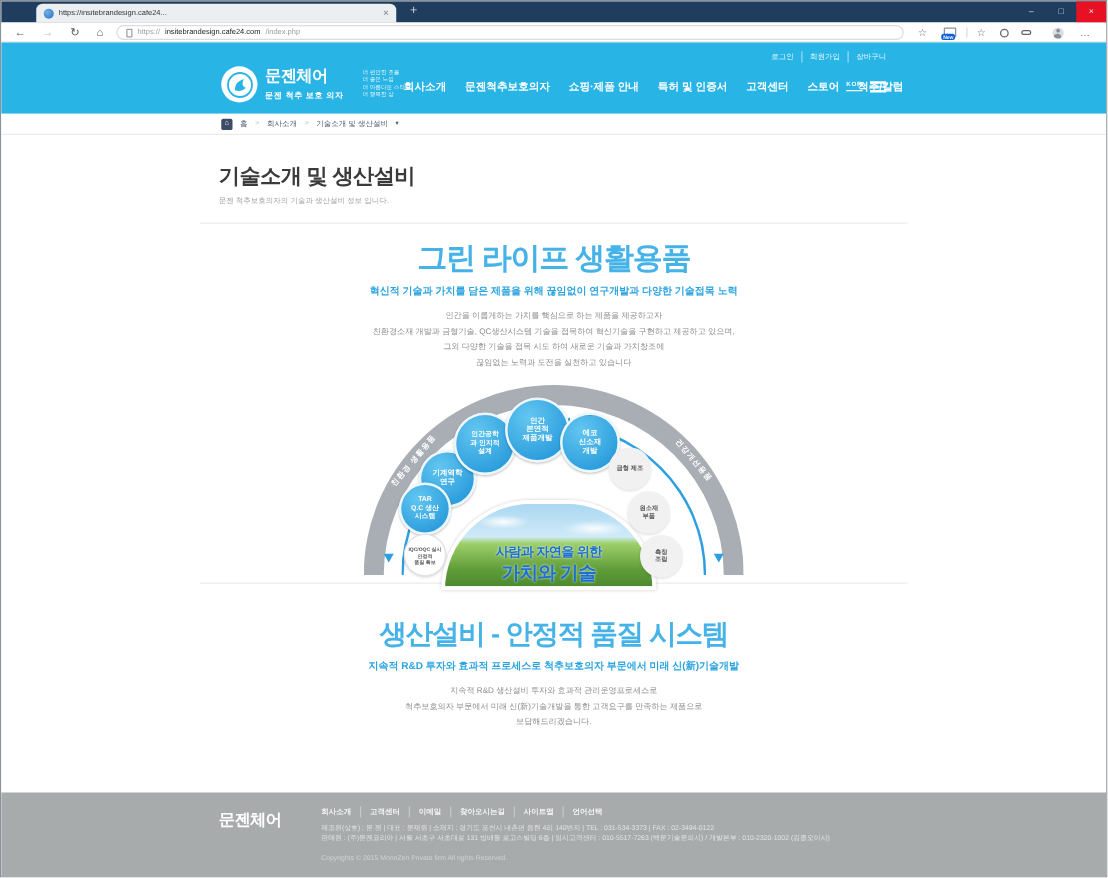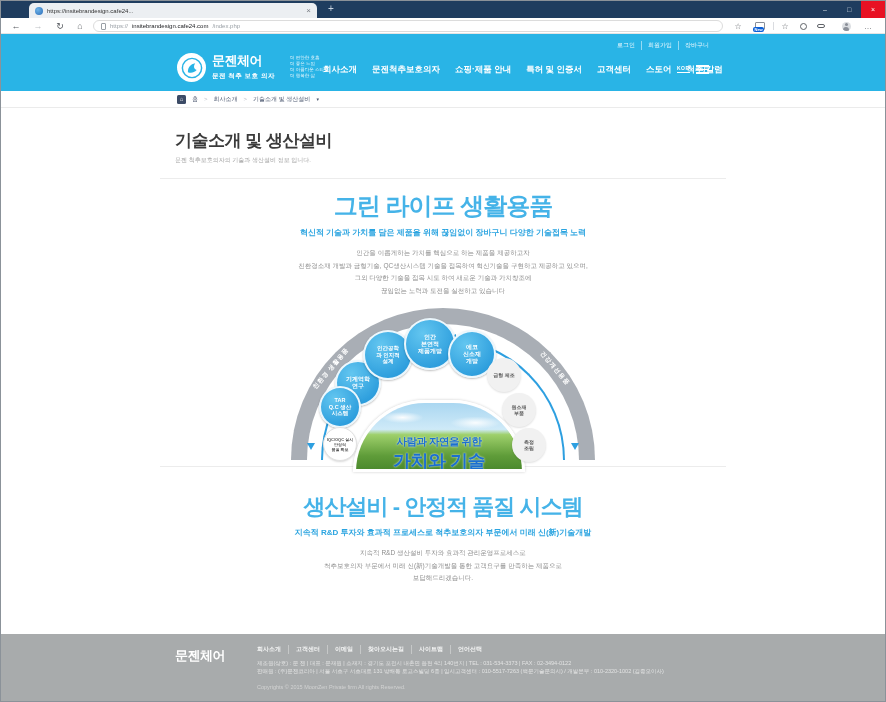--- a/index.html
+++ b/index.html
@@ -80,21 +80,21 @@
   .meet-r { position:absolute; left:167px; top:30px; width:0; height:0; border-top:3px solid transparent; border-bottom:3px solid transparent; border-right:6px solid #2d9fe0; }
   .adown { position:absolute; top:139px; width:0; height:0; border-left:4px solid transparent; border-right:4px solid transparent; border-top:7px solid #2d9fe0; }
   .adown.l { left:24px; } .adown.r { right:24px; }
   .photo { position:absolute; left:70px; top:96px; width:172px; height:72px; border:3px solid #fff; border-radius:90px 90px 0 0; box-shadow:0 0 3px rgba(0,0,0,.2); overflow:hidden;
     background:
       radial-gradient(ellipse 30px 8px at 28% 22%, rgba(255,255,255,.95), rgba(255,255,255,0) 70%),
       radial-gradient(ellipse 36px 9px at 72% 30%, rgba(255,255,255,.9), rgba(255,255,255,0) 70%),
       linear-gradient(180deg, #aad7f1 0%, #cfeaf8 40%, #9ed06b 48%, #5f9c39 80%, #4c8a2e 100%); }
   .photo-text { position:absolute; left:0; right:0; top:32px; text-align:center; color:#1b6fd0; font-weight:bold; text-shadow:0 0 2px rgba(255,255,255,.9); }
   .photo-l1 { font-size:10.5px; letter-spacing:-0.5px; }
-  .photo-l2 { font-size:18px; letter-spacing:-0.5px; }
+  .photo-l2 { font-size:15px; letter-spacing:-0.5px;font-family:Liberation Serif, serif; }
   .bcircle,.wcircle,.gcircle { position:absolute; border-radius:50%; display:flex; align-items:center; justify-content:center; text-align:center; white-space:pre-line; font-weight:bold; }
   .bcircle { background:radial-gradient(circle at 35% 28%, #63c6f0, #2d9edd 75%); color:#fff; border:2px solid rgba(255,255,255,.9); box-shadow:0 1px 2px rgba(0,0,0,.25); }
   .wcircle { background:#fff; color:#555; border:1px solid #e2e2e2; box-shadow:0 1px 2px rgba(0,0,0,.15); }
   .gcircle { background:#f1f1f1; color:#555; box-shadow:0 1px 2px rgba(0,0,0,.12); }
   .c1 { left:52px;  top:56px; width:46px; height:46px; font-size:6px;   line-height:7px; }
   .c2 { left:80px;  top:26px; width:50px; height:50px; font-size:5.5px; line-height:6.5px; }
   .c3 { left:121px; top:14px; width:52px; height:52px; font-size:6px;   line-height:7px; }
   .c4 { left:165px; top:26px; width:48px; height:48px; font-size:6px;   line-height:7px; }
   .c5 { left:36px;  top:82px; width:42px; height:42px; font-size:5.5px; line-height:6.5px; }
   .cw { left:40px;  top:123px; width:34px; height:34px; font-size:4px;  line-height:5px; }
@@ -209,21 +209,21 @@
     <span class="bc-caret">▾</span>
   </div>
 
   <div class="content">
     <div class="inner">
       <h1 class="page-title">기술소개 및 생산설비</h1>
       <div class="page-sub">문젠 척추보호의자의 기술과 생산설비 정보 입니다.</div>
       <div class="divider"></div>
 
       <h2 class="s1-heading">그린 라이프 생활용품</h2>
-      <div class="s-sub">혁신적 기술과 가치를 담은 제품을 위해 끊임없이 장바구니 다양한 기술접목 노력</div>
+      <div class="s-sub">혁신적 기술과 가치를 담은 제품을 위해 끊임없이 연구개발과 다양한 기술접목 노력</div>
       <div class="s-para">인간을 이롭게하는 가치를 핵심으로 하는 제품을 제공하고자
 친환경소재 개발과 금형기술, QC생산시스템 기술을 접목하여 혁신기술을 구현하고 제공하고 있으며,
 그외 다양한 기술을 접목 시도 하여 새로운 기술과 가치창조에
 끊임없는 노력과 도전을 실천하고 있습니다</div>
 
       <div class="diagram">
         <div class="arch-outer"></div>
         <div class="arch-top">척추보호의자</div>
         <div class="arch-side arch-left">친환경 생활용품</div>
         <div class="arch-side arch-right">건강개선용품</div>

